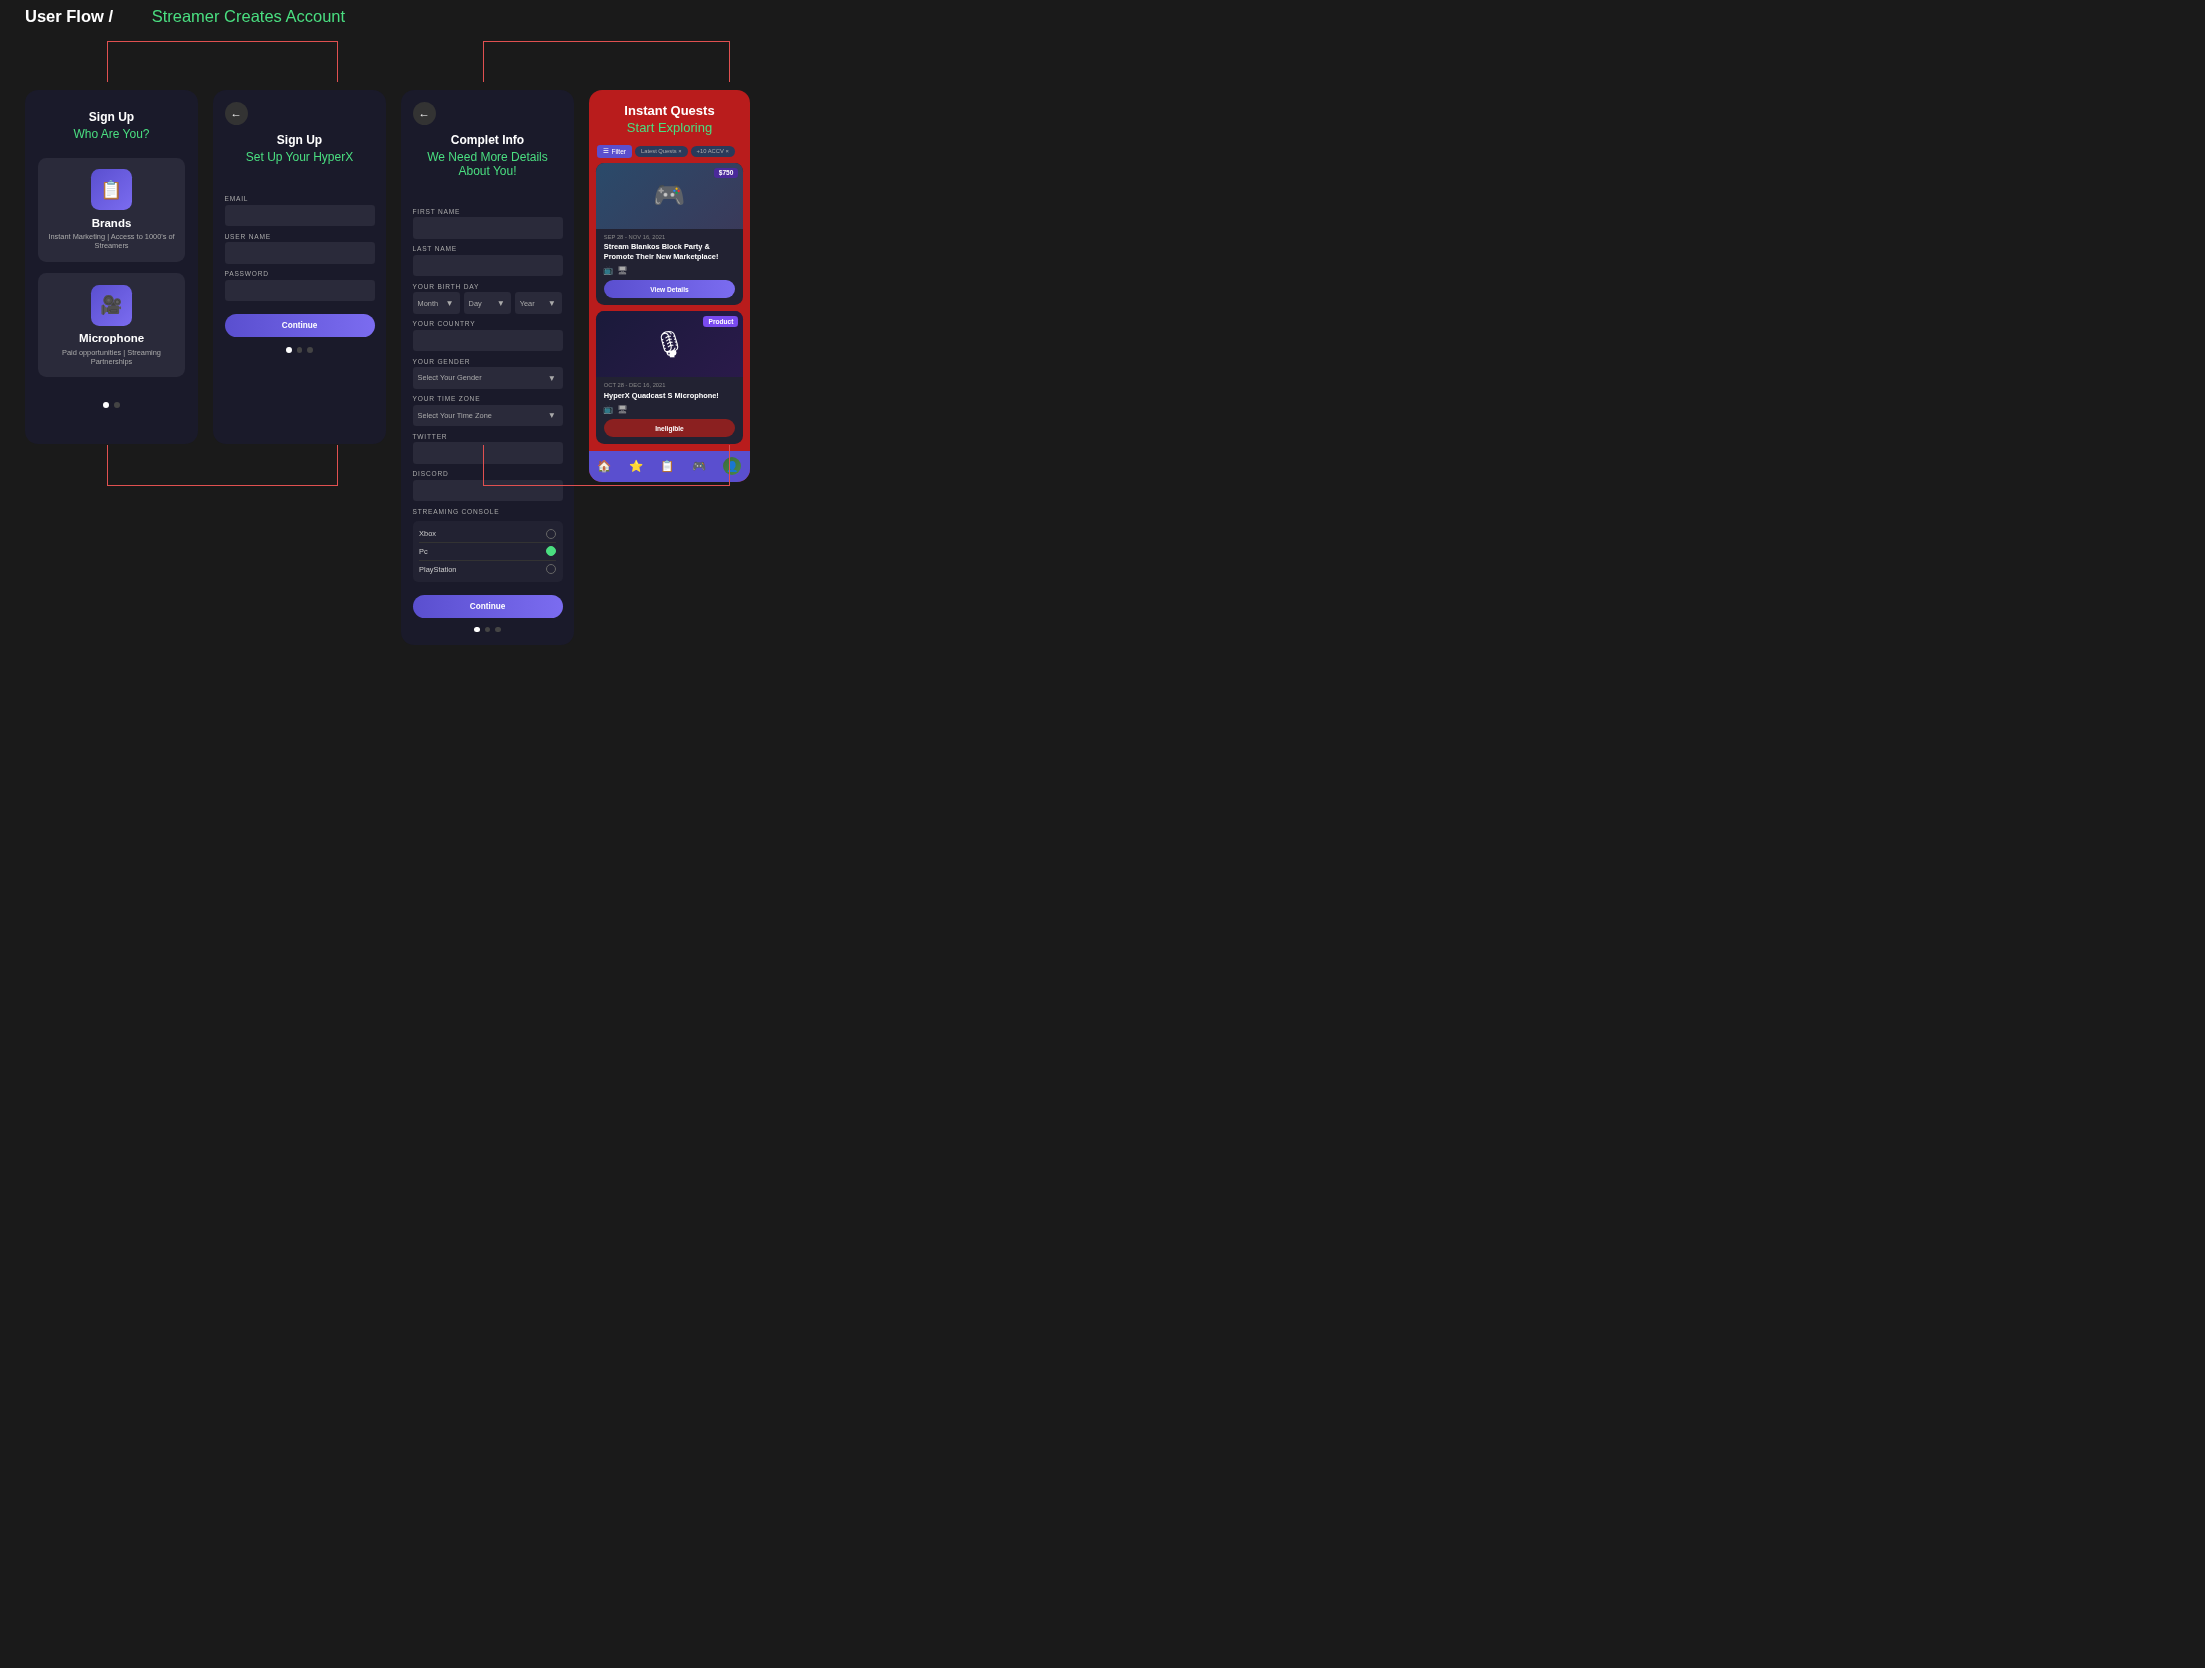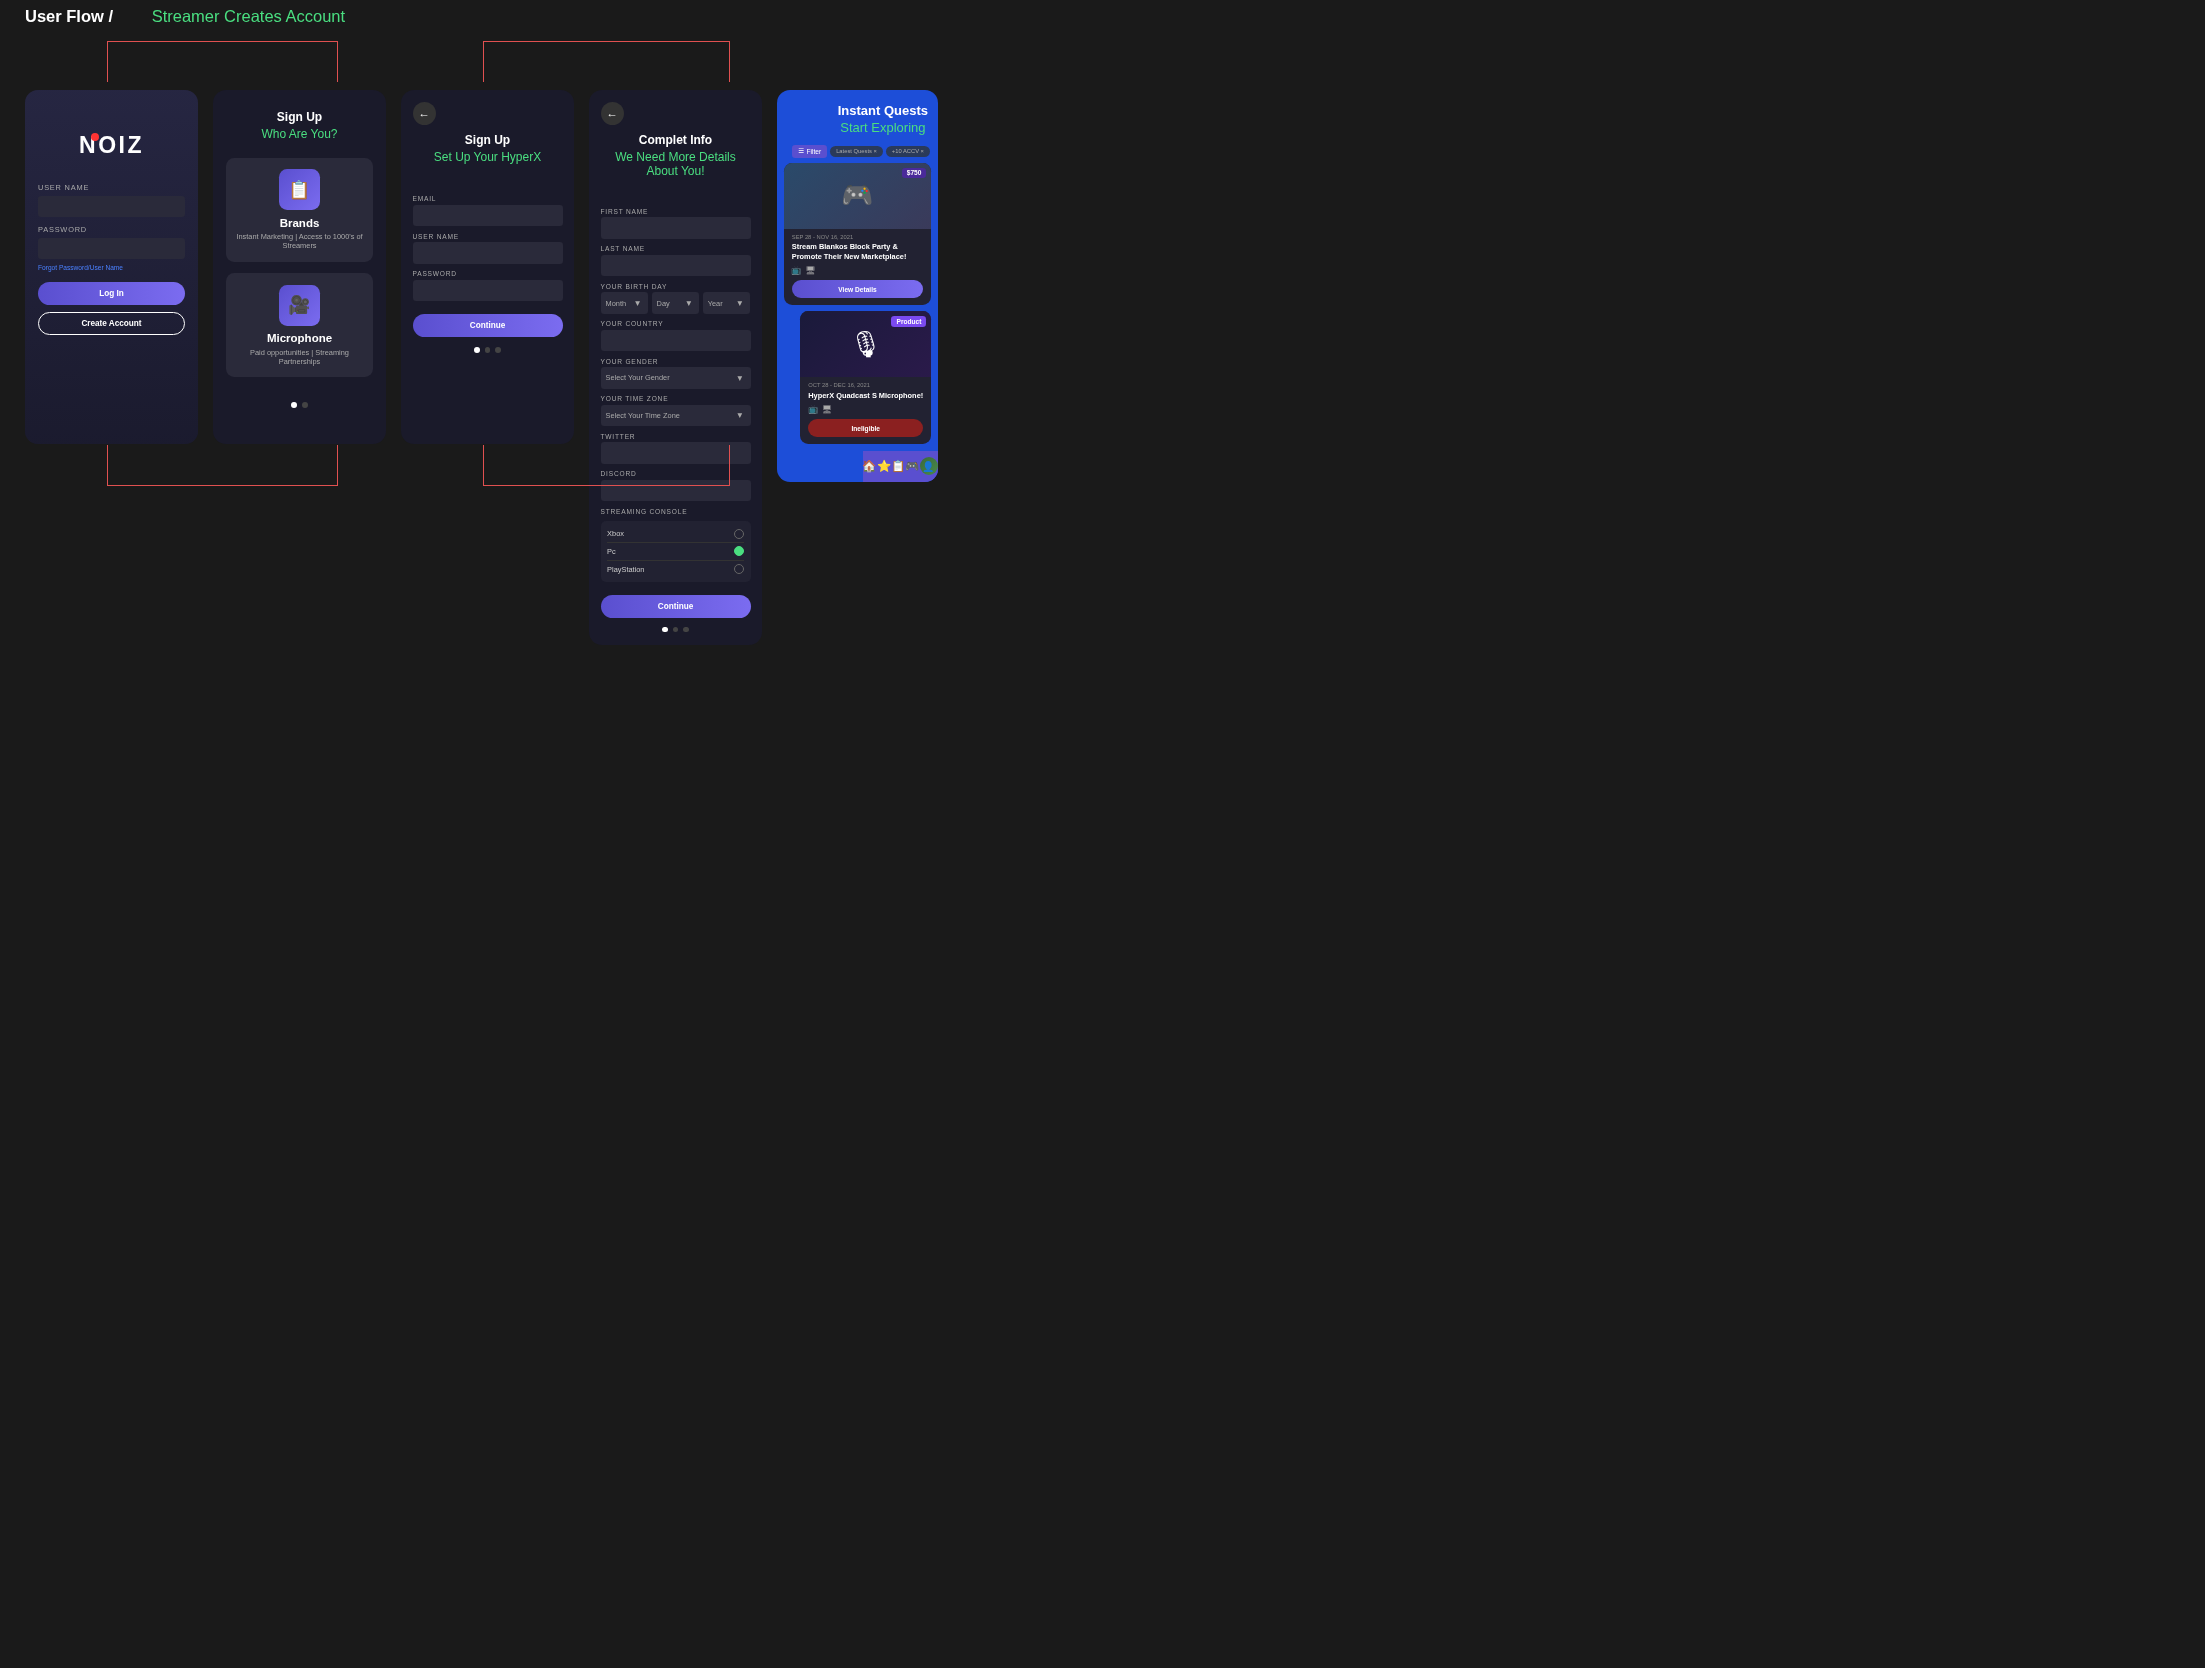--- a/index.html
+++ b/index.html
@@ -336,26 +336,25 @@
       background: transparent;
     }
     .radio-circle.selected {
       background: #4ade80;
       border-color: #4ade80;
     }
 
     
     .screen-quests {
       width: 161px;
-      background: #1d4ed8;
+      background: #b91c1c;
       border-radius: 13px;
       overflow: hidden;
       display: flex;
       flex-direction: column;
-      align-items: flex-end;
     }
     .quests-header {
       padding: 13px 10px 6.6px;
       text-align: center;
     }
     .quests-title {
       font-size: 13px;
       font-weight: bold;
       color: #fff;
       margin-bottom: 1.6px;
@@ -559,38 +558,20 @@
 
 <div class="main-content">
 
   <div class="screens-wrapper">
 
     <div class="red-box-top-left"></div>
     <div class="red-box-bottom-left"></div>
     <div class="red-box-top-right"></div>
     <div class="red-box-bottom-right"></div>
 
-    <div class="screen screen-login">
-      <div class="screen-login-bg"></div>
-      <div class="screen-login-content">
-        <div class="noiz-logo">
-          <div style="position:relative; display:inline-block;">
-            <span class="dot" style="position:absolute; top:1.6px; left:11.5px;"></span>
-            <div class="logo-text">NOIZ</div>
-          </div>
-        </div>
-        <div class="login-field-label">USER NAME</div>
-        <input class="login-input" type="text" style="">
-        <div class="login-field-label">PASSWORD</div>
-        <input class="login-input" type="password" style="">
-        <div class="forgot-link">Forgot Password/User Name</div>
-        <button class="btn-login">Log In</button>
-        <button class="btn-create">Create Account</button>
-      </div>
-    </div>
 
     <div class="screen screen-signup1">
       <div class="signup-title">Sign Up</div>
       <div class="signup-subtitle">Who Are You?</div>
       <div class="role-card">
         <div class="role-icon">📋</div>
         <div class="role-name">Brands</div>
         <div class="role-desc">Instant Marketing | Access to 1000's of Streamers</div>
       </div>
       <div class="role-card">

